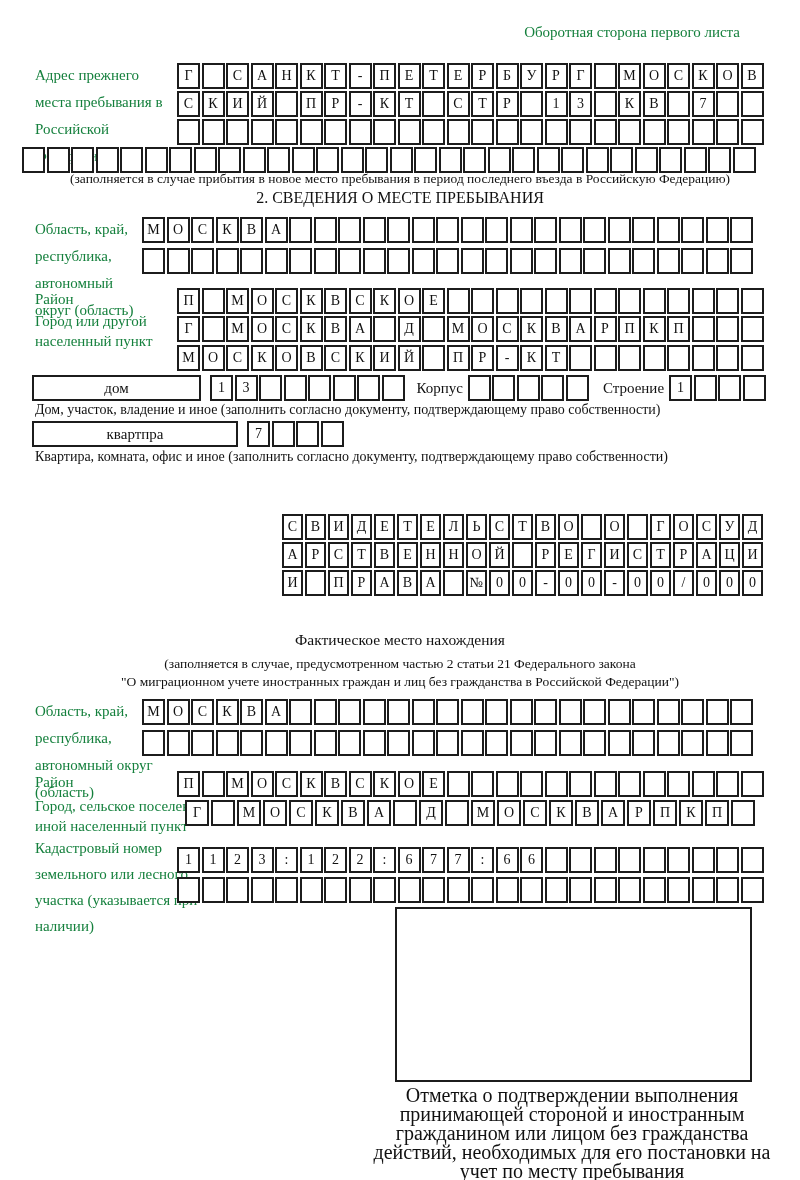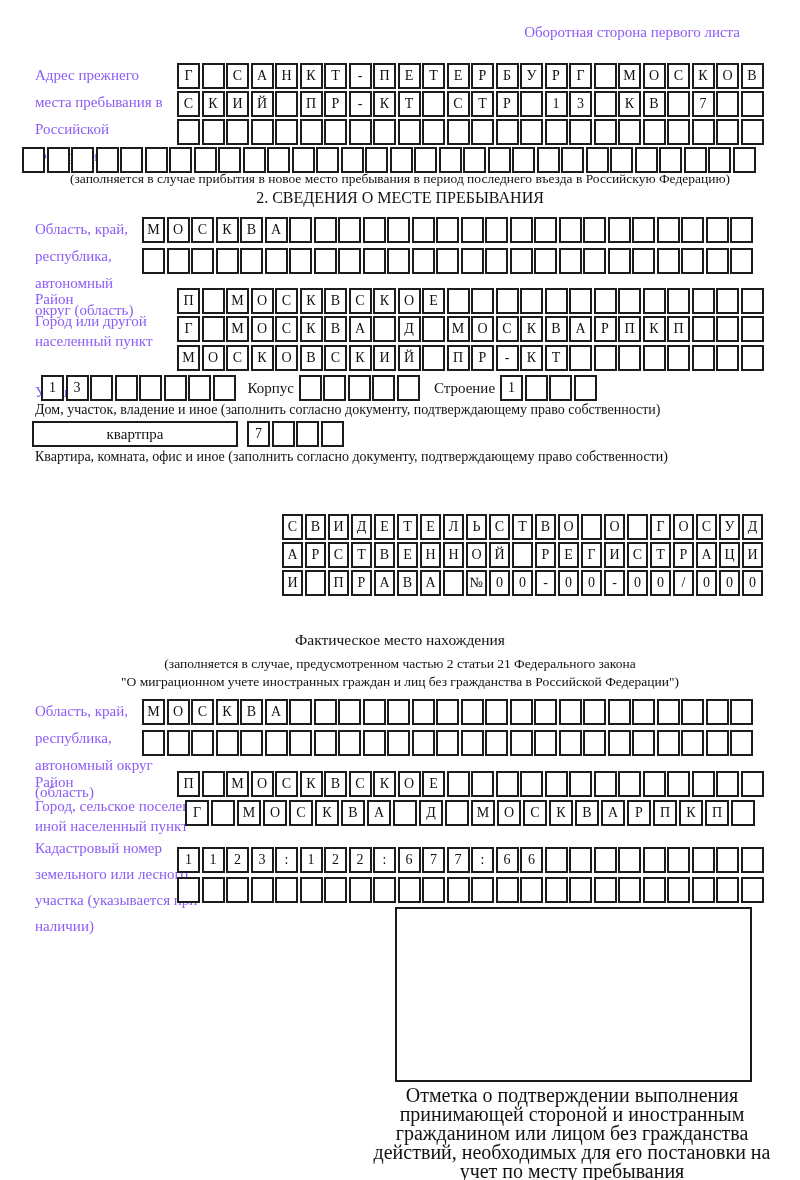--- a/index.html
+++ b/index.html
@@ -1,20 +1,20 @@
 <!DOCTYPE html>
 <html><head>
 <meta charset="utf-8">
 <style>
   html,body{margin:0;padding:0;background:#ffffff;}
   #page{
     position:relative;width:800px;height:1180px;background:#ffffff;
     font-family:"Liberation Serif","DejaVu Serif",serif;color:#111;overflow:hidden;
   }
-  .lbl{position:absolute;font-size:15px;line-height:20px;color:#8b5cf6;}
+  .lbl{position:absolute;font-size:15px;line-height:20px;color:#15803d;}
   .row{position:absolute;display:flex;gap:1.5px;}
   .cell{
     width:19px;height:22px;border:2px solid #1c1c1c;background:#fff;
     display:flex;align-items:center;justify-content:center;
     font-size:14px;line-height:14px;flex:0 0 auto;
   }
   .row.doc{gap:2px;}
   .row.doc .cell{width:17px;}
   .row.g2{gap:2px;}
   .row.g2 .cell{width:20px;}
@@ -288,20 +288,21 @@
       <span class="cell"></span>
       <span class="cell"></span>
       <span class="cell"></span>
       <span class="cell"></span>
       <span class="cell"></span>
       <span class="cell"></span>
       <span class="cell"></span>
     </div>
 
   <div class="inlinerow" style="left:32px;top:375px;">
+    <div class="widebox" style="width:165px;">дом</div>
     <div class="row" style="position:static;margin-left:9px;">
         <span class="cell">1</span>
         <span class="cell">3</span>
         <span class="cell"></span>
         <span class="cell"></span>
         <span class="cell"></span>
         <span class="cell"></span>
         <span class="cell"></span>
         <span class="cell"></span>
       </div>

